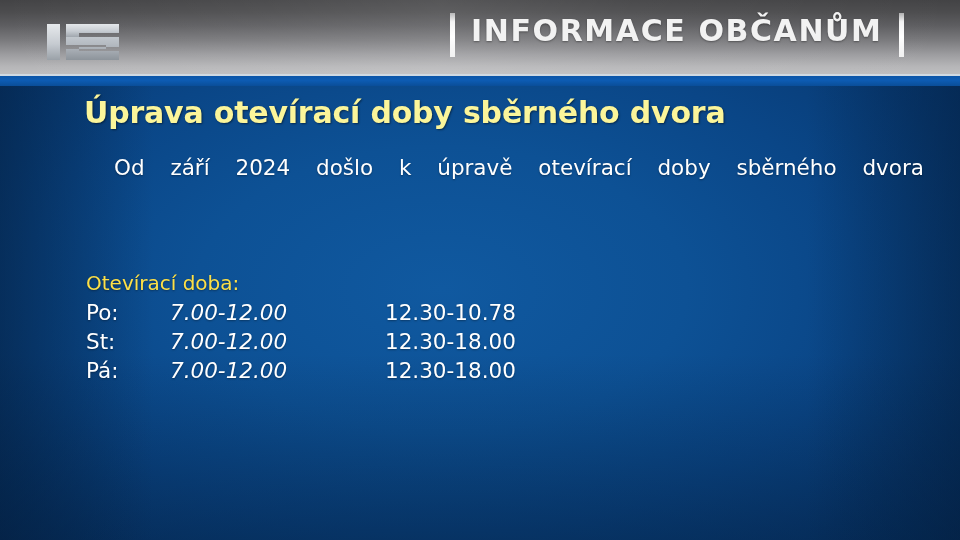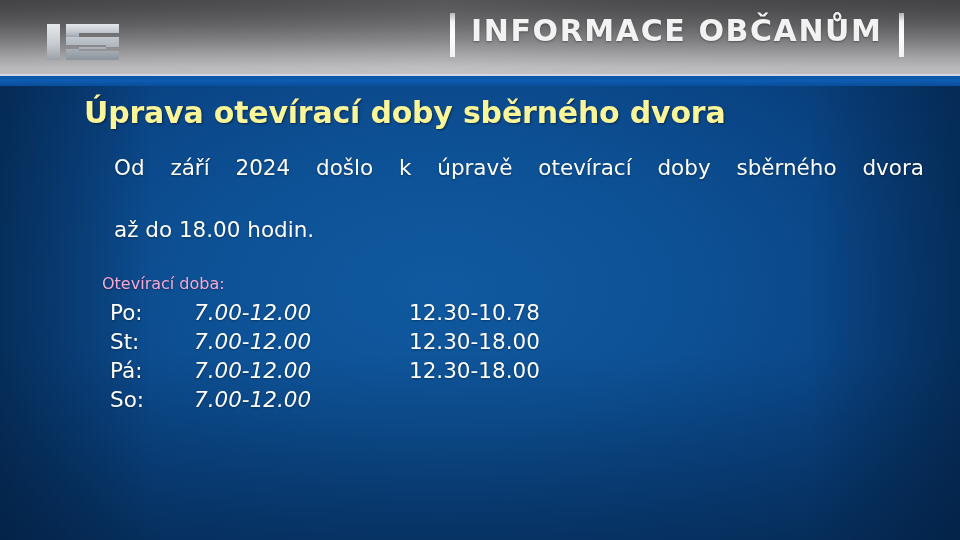--- a/index.html
+++ b/index.html
@@ -152,35 +152,34 @@
   }
   .jline::after {
     content: "";
     display: inline-block;
     width: 100%;
   }
   .jline.last::after { display: none; }
 
   #hours-label {
     position: absolute;
-    left: 102px; top: 192px;
-    color: #f9a8d4;
-    font-size: 16px;
+    left: 86px; top: 192px;
+    color: #fde047;
+    font-size: 20px;
     line-height: 31px;
     text-shadow: 0 1px 2px rgba(0,0,0,0.35);
   }
 
   #hours-table {
     position: absolute;
     left: 86px; top: 222px;
     border-collapse: collapse;
     color: #ffffff;
     font-size: 21.5px;
     text-shadow: 0 1px 2px rgba(0,0,0,0.35);
-    margin-left: 24px;
   }
   #hours-table td {
     padding: 0;
     height: 29px;
     line-height: 29px;
     vertical-align: top;
     white-space: nowrap;
   }
   .col-day  { width: 84px; }
   .col-am   { width: 215px; font-style: italic; }
@@ -227,21 +226,20 @@
 
   <div id="header-underline"></div>
   <div id="header-blue-strip"></div>
 
   <div id="content">
 
     <div id="page-title">Úprava otevírací doby sběrného dvora</div>
 
     <div id="intro">
       <span class="jline">Od září 2024 došlo k úpravě otevírací doby sběrného dvora</span>
-      <span class="jline last">až do 18.00 hodin.</span>
     </div>
 
     <div id="hours-label">Otevírací doba:</div>
 
     <table id="hours-table">
       <tbody>
         <tr>
           <td class="col-day">Po:</td>
           <td class="col-am">7.00-12.00</td>
           <td class="col-pm">12.30-10.78</td>
@@ -249,22 +247,17 @@
         <tr>
           <td class="col-day">St:</td>
           <td class="col-am">7.00-12.00</td>
           <td class="col-pm">12.30-18.00</td>
         </tr>
         <tr>
           <td class="col-day">Pá:</td>
           <td class="col-am">7.00-12.00</td>
           <td class="col-pm">12.30-18.00</td>
         </tr>
-        <tr>
-          <td class="col-day">So:</td>
-          <td class="col-am">7.00-12.00</td>
-          <td class="col-pm"></td>
-        </tr>
       </tbody>
     </table>
 
   </div>
 </div>
 
 </body></html>

